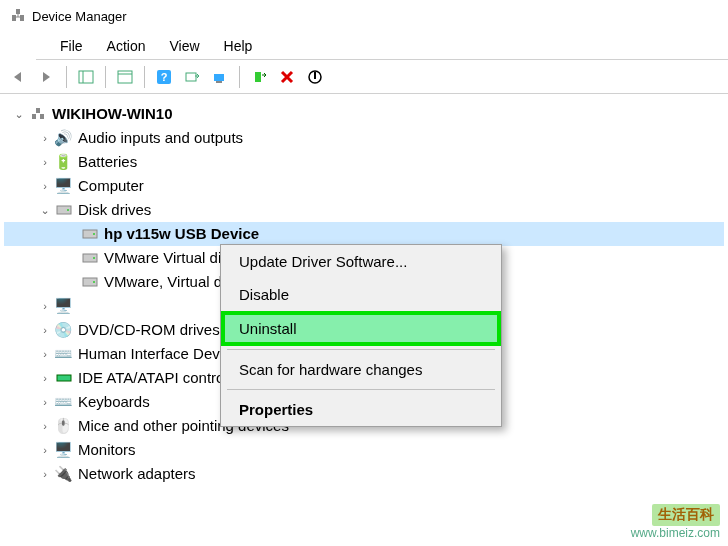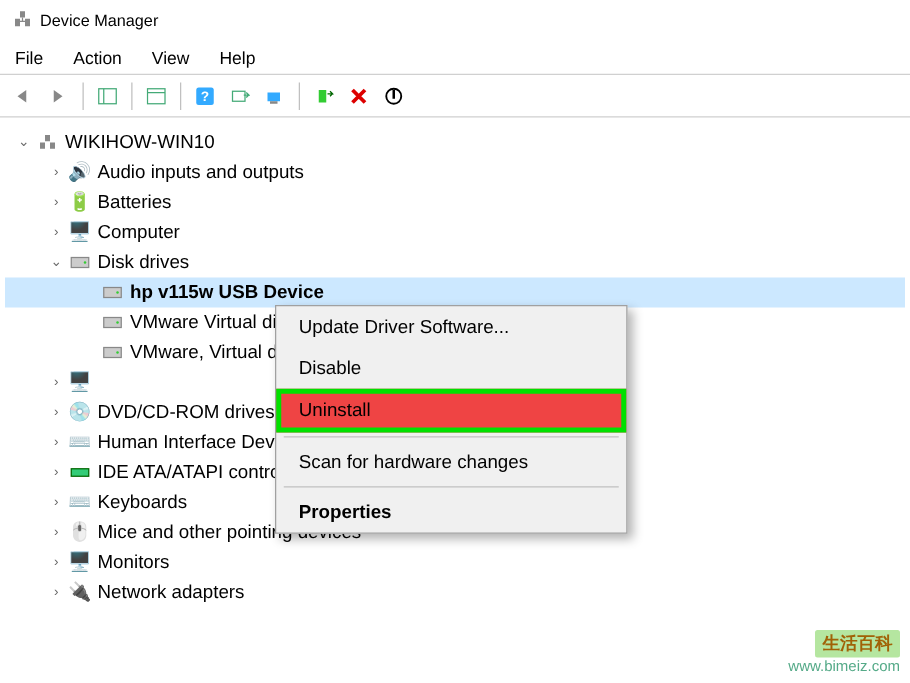--- a/index.html
+++ b/index.html
@@ -2,41 +2,41 @@
 <html><head>
 <meta charset="utf-8">
 <style>
 * { box-sizing: border-box; margin: 0; padding: 0; }
 body { font-family: "Segoe UI", Tahoma, sans-serif; font-size: 14px; color: #000; background: #fff; width: 728px; height: 546px; overflow: hidden; position: relative; }
 
 .titlebar { display: flex; align-items: center; padding: 6px 10px; height: 32px; }
 .titlebar .icon { margin-right: 6px; }
 .titlebar .title { font-size: 13px; text-align: right; }
 
-.menubar { display: flex; padding: 2px 0; height: 28px; border-bottom: 1px solid #d0d0d0; }
+.menubar { display: flex; padding: 2px 12px; height: 28px; border-bottom: 1px solid #d0d0d0; margin-left: 36px; }
 .menubar .menu-item { padding: 4px 12px; font-size: 14px; cursor: default; }
 
 .toolbar { display: flex; align-items: center; padding: 2px 6px; height: 34px; border-bottom: 1px solid #d0d0d0; gap: 2px; }
 .toolbar .tbtn { width: 26px; height: 26px; display: flex; align-items: center; justify-content: center; cursor: default; }
 .toolbar .sep { width: 1px; height: 22px; background: #c0c0c0; margin: 0 4px; }
 
 .tree { padding: 8px 4px; font-size: 15px; line-height: 1.5; }
 .tree-row { display: flex; align-items: center; height: 24px; white-space: nowrap; }
 .tree-row .expander { width: 14px; text-align: center; color: #666; font-size: 11px; margin-right: 2px; cursor:default; }
 .tree-row .node-icon { width: 20px; display: inline-flex; justify-content: center; margin-right: 4px; }
 .tree-row .label { }
 .selected { background: #cce8ff; font-weight: bold; }
 .indent-0 { padding-left: 8px; }
 .indent-1 { padding-left: 34px; }
 .indent-2 { padding-left: 60px; }
 
 .context-menu { position: absolute; left: 220px; top: 244px; width: 282px; background: #f0f0f0; border: 1px solid #a0a0a0; box-shadow: 4px 4px 8px rgba(0,0,0,0.3); }
 .context-menu .cm-item { padding: 8px 18px; font-size: 15px; cursor: default; }
 .context-menu .cm-sep { height: 1px; background: #c0c0c0; margin: 3px 6px; }
-.context-menu .cm-highlight { border: 4px solid #00e000; background: #ef4444; padding: 5px 14px; }
+.context-menu .cm-highlight { border: 4px solid #00e000; background: #86efac; padding: 5px 14px; }
 
 .watermark { position: absolute; right: 8px; bottom: 6px; text-align: right; font-size: 12px; color: #5a8; }
 .watermark .wm-box { display:inline-block; background: rgba(150,220,120,0.7); padding: 2px 6px; color:#a16207; font-weight:bold; font-size:14px; border-radius:2px; }
 </style>
 </head>
 <body>
 
 <div class="titlebar">
   <span class="icon">
     <svg width="16" height="16">
@@ -124,21 +124,21 @@
 <div class="tree">
   <div class="tree-row indent-0">
     <span class="expander">⌄</span>
     <span class="node-icon">
         <svg width="16" height="14">
           <rect x="2" y="7" width="4" height="5" fill="#888"></rect>
           <rect x="10" y="7" width="4" height="5" fill="#888"></rect>
           <rect x="6" y="1" width="4" height="5" fill="#888"></rect>
         </svg>
       </span>
-    <span class="label" style="font-weight:400">WIKIHOW-WIN10</span>
+    <span class="label" style="font-weight:700">WIKIHOW-WIN10</span>
   </div>
   <div class="tree-row indent-1">
     <span class="expander">›</span>
     <span class="node-icon">🔊</span>
     <span class="label">Audio inputs and outputs</span>
   </div>
   <div class="tree-row indent-1">
     <span class="expander">›</span>
     <span class="node-icon">🔋</span>
     <span class="label">Batteries</span>

